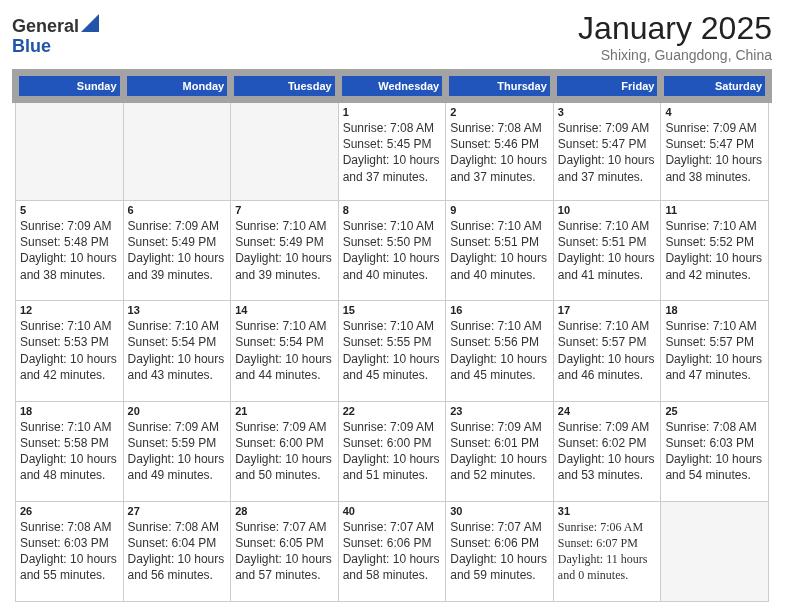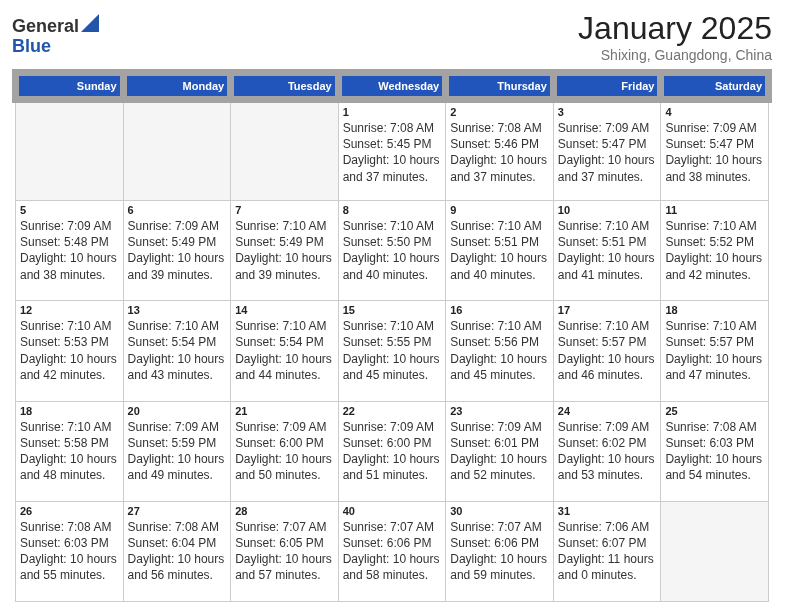--- a/index.html
+++ b/index.html
@@ -347,21 +347,21 @@
           </td>
           <td>
             <div class="day-num">30</div>
             <div class="day-info" style="white-space: pre-line;">Sunrise: 7:07 AM
 Sunset: 6:06 PM
 Daylight: 10 hours
 and 59 minutes.</div>
           </td>
           <td>
             <div class="day-num">31</div>
-            <div class="day-info" style="white-space: pre-line;">Sunrise: 7:06 AM
+            <div class="day-info" style="white-space: pre-line; font-family: Liberation Serif, serif;">Sunrise: 7:06 AM
 Sunset: 6:07 PM
 Daylight: 11 hours
 and 0 minutes.</div>
           </td>
           <td class="empty"></td>
         </tr>
       </tbody>
   </table>
 </div>
 

